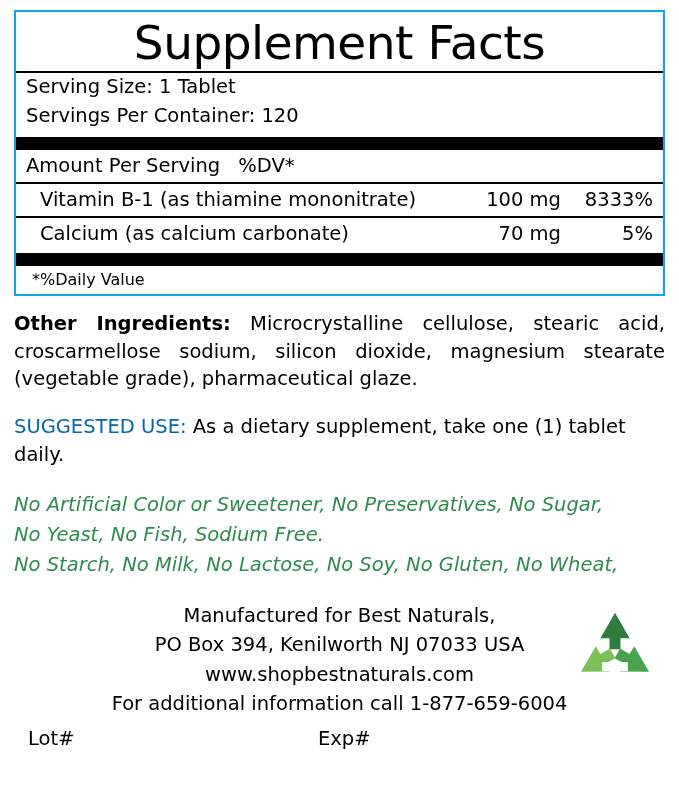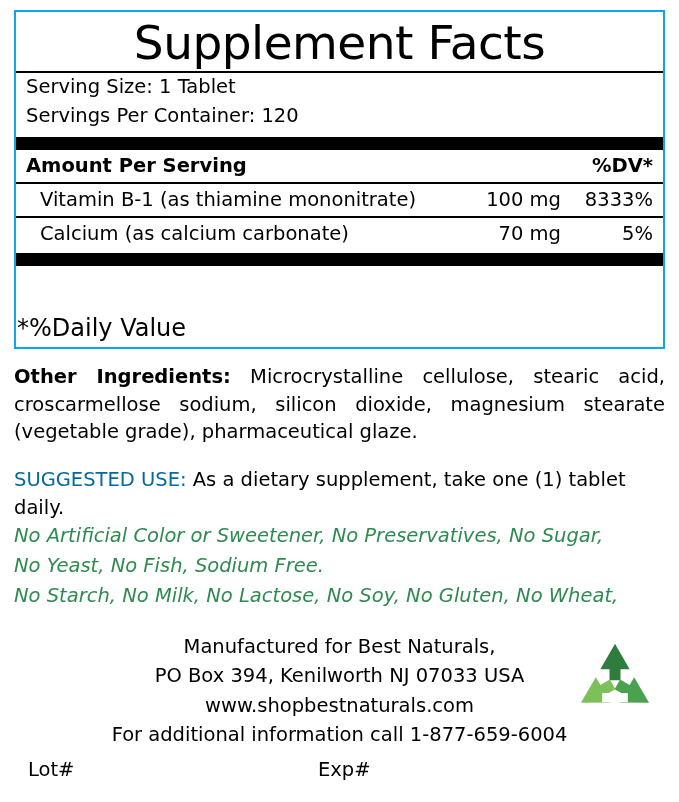--- a/index.html
+++ b/index.html
@@ -48,24 +48,24 @@
     height: 13px;
     background: #000;
     margin: 3px 0 0 0;
   }
   .rule-thin {
     height: 2px;
     background: #000;
   }
   .amount-row {
     display: flex;
-    justify-content: space-between;
+    justify-content: flex-start;
     align-items: baseline;
     font-size: 19.5px;
-    font-weight: bold;
+    font-weight: normal;
     padding: 4px 10px 5px 10px;
     border-radius: 13px;
   }
   .amount-row .amt-label {
     margin-right: 18px;
   }
   .nutrient-row {
     display: flex;
     align-items: baseline;
     font-size: 19.5px;
@@ -77,23 +77,22 @@
   }
   .nutrient-row .nut-amount {
     width: 110px;
     text-align: right;
   }
   .nutrient-row .nut-dv {
     width: 92px;
     text-align: right;
   }
   .footnote {
-    font-size: 24px;
-    padding: 4px 10px 5px 1px;
-    margin-top: 44px;
+    font-size: 16px;
+    padding: 4px 10px 5px 16px;
   }
 
   
   .other-ing {
     font-size: 19.5px;
     line-height: 1.42;
     margin-top: 14px;
     text-align: justify;
     text-justify: inter-word;
   }
@@ -109,20 +108,21 @@
     color: #0369a1;
     font-weight: normal;
   }
 
   
   .claims {
     color: #2e8b4f;
     font-style: italic;
     font-size: 19.5px;
     line-height: 1.52;
+    margin-top: 22px;
   }
 
   
   .footer {
     margin-top: 22px;
     font-size: 19.5px;
     line-height: 1.5;
     position: relative;
   }
   .footer .line { text-align: center; }

